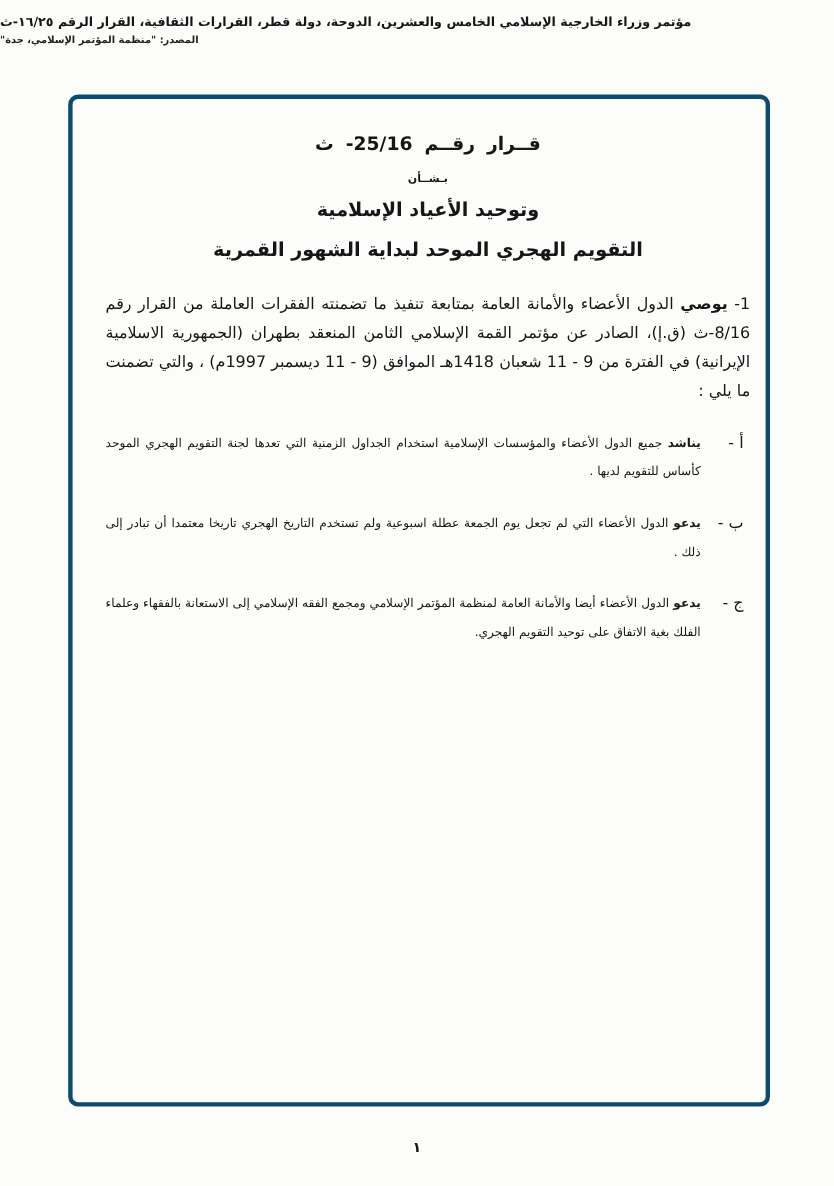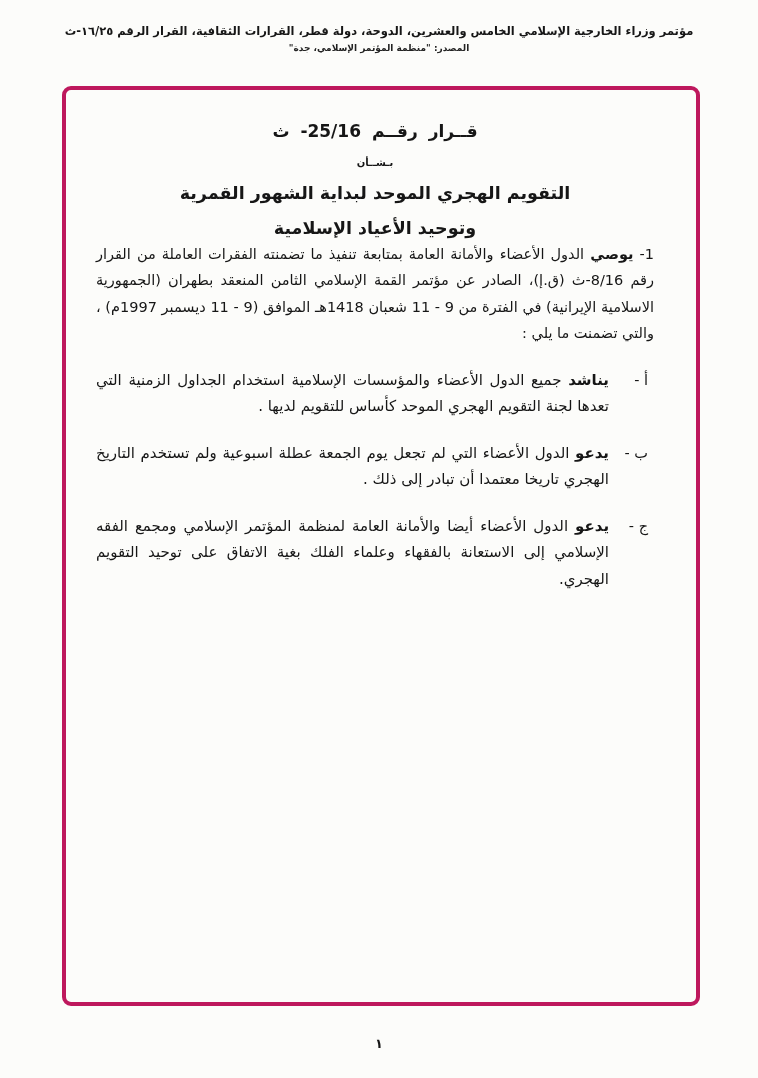--- a/index.html
+++ b/index.html
@@ -7,58 +7,58 @@
   body {
     width: 758px;
     height: 1078px;
     position: relative;
     background: #fcfcfa;
     color: #161616;
     direction: rtl;
     font-family: "DejaVu Sans", "Liberation Sans", sans-serif;
     overflow: hidden;
   }
-  .doc-header { text-align: center; padding-top: 24px; }
+  .doc-header { text-align: left; padding-top: 13px; }
   .header-line1 { font-size: 11.5px; font-weight: 700; letter-spacing: 0; }
   .header-line2 { font-size: 9px; font-weight: 700; margin-top: 5px; color: #222; }
 
   .green-box {
     position: absolute;
     top: 86px;
     right: 58px;
     left: 62px;
     min-height: 920px;
-    border: 4px solid #be185d;
+    border: 4px solid #0c4a6e;
     border-radius: 9px;
-    padding: 22px 42px 26px 30px;
+    padding: 22px 14px 26px 30px;
     background: transparent;
   }
 
   .title-block { text-align: center; font-weight: 700; margin-top: 8px; line-height: 1.35; }
   .t-num  { font-size: 17px; word-spacing: 5px; }
   .t-reg  { font-size: 10px; margin-top: 13px; word-spacing: 4px; }
   .t-sub  { font-size: 17.5px; margin-top: 13px; }
   .t-sub2 { margin-top: 11px; }
 
   .para {
     font-size: 14.5px;
     line-height: 26.5px;
     text-align: justify;
   }
   .p-preamble { margin-top: 38px; text-indent: 16px; }
   .p-recall   { margin-top: 21px; text-indent: 16px; }
   .p-review   { margin-top: 21px; text-indent: 16px; }
-  .p-item1    { }
+  .p-item1    { margin-top: 23px; }
 
   .lead { font-weight: 700; }
   .marker { font-weight: 400; }
 
   .sub-item { display: flex; gap: 13px; margin-top: 20px; padding-right: 6px; }
   .sub-marker { flex: 0 0 26px; font-size: 14.5px; line-height: 26.5px; text-align: right; }
-  .sub-body { flex: 1; font-size: 15px; line-height: 26.5px; text-align: justify; margin: 0; }
+  .sub-body { flex: 1; font-size: 11px; line-height: 26.5px; text-align: justify; margin: 0; }
 
   .page-number {
     position: absolute;
     top: 1036px;
     left: 0; right: 0;
     text-align: center;
     font-size: 13px;
     font-weight: 700;
   }
 </style>
@@ -70,22 +70,22 @@
   <div class="doc-header">
     <div class="header-line1">مؤتمر وزراء الخارجية الإسلامي الخامس والعشرين، الدوحة، دولة قطر، القرارات الثقافية، القرار الرقم ١٦/٢٥-ث</div>
     <div class="header-line2">المصدر:  "منظمة المؤتمر الإسلامي، جدة"</div>
   </div>
 
   <div class="green-box">
 
     <div class="title-block">
       <div class="t-num">قــرار رقــم 25/16- ث</div>
       <div class="t-reg">بـشــأن</div>
+      <div class="t-sub t-sub2">وتوحيد الأعياد الإسلامية</div>
       <div class="t-sub">التقويم الهجري الموحد لبداية الشهور القمرية</div>
-      <div class="t-sub t-sub2">وتوحيد الأعياد الإسلامية</div>
     </div>
 
 
 
 
     <p class="para p-item1"><span class="marker">1-</span> <span class="lead">يوصي</span> <span>الدول الأعضاء والأمانة العامة بمتابعة تنفيذ ما تضمنته الفقرات العاملة من القرار رقم 8/16-ث (ق.إ)، الصادر عن مؤتمر القمة الإسلامي الثامن المنعقد بطهران (الجمهورية الاسلامية الإيرانية) في الفترة من 9 - 11 شعبان 1418هـ الموافق (9 - 11 ديسمبر 1997م) ، والتي تضمنت ما يلي :</span></p>
 
     <div class="sub-item">
       <span class="sub-marker">أ -</span>
       <p class="sub-body"><span class="lead">يناشد</span> <span>جميع الدول الأعضاء والمؤسسات الإسلامية استخدام الجداول الزمنية التي تعدها لجنة التقويم الهجري الموحد كأساس للتقويم لديها .</span></p>

